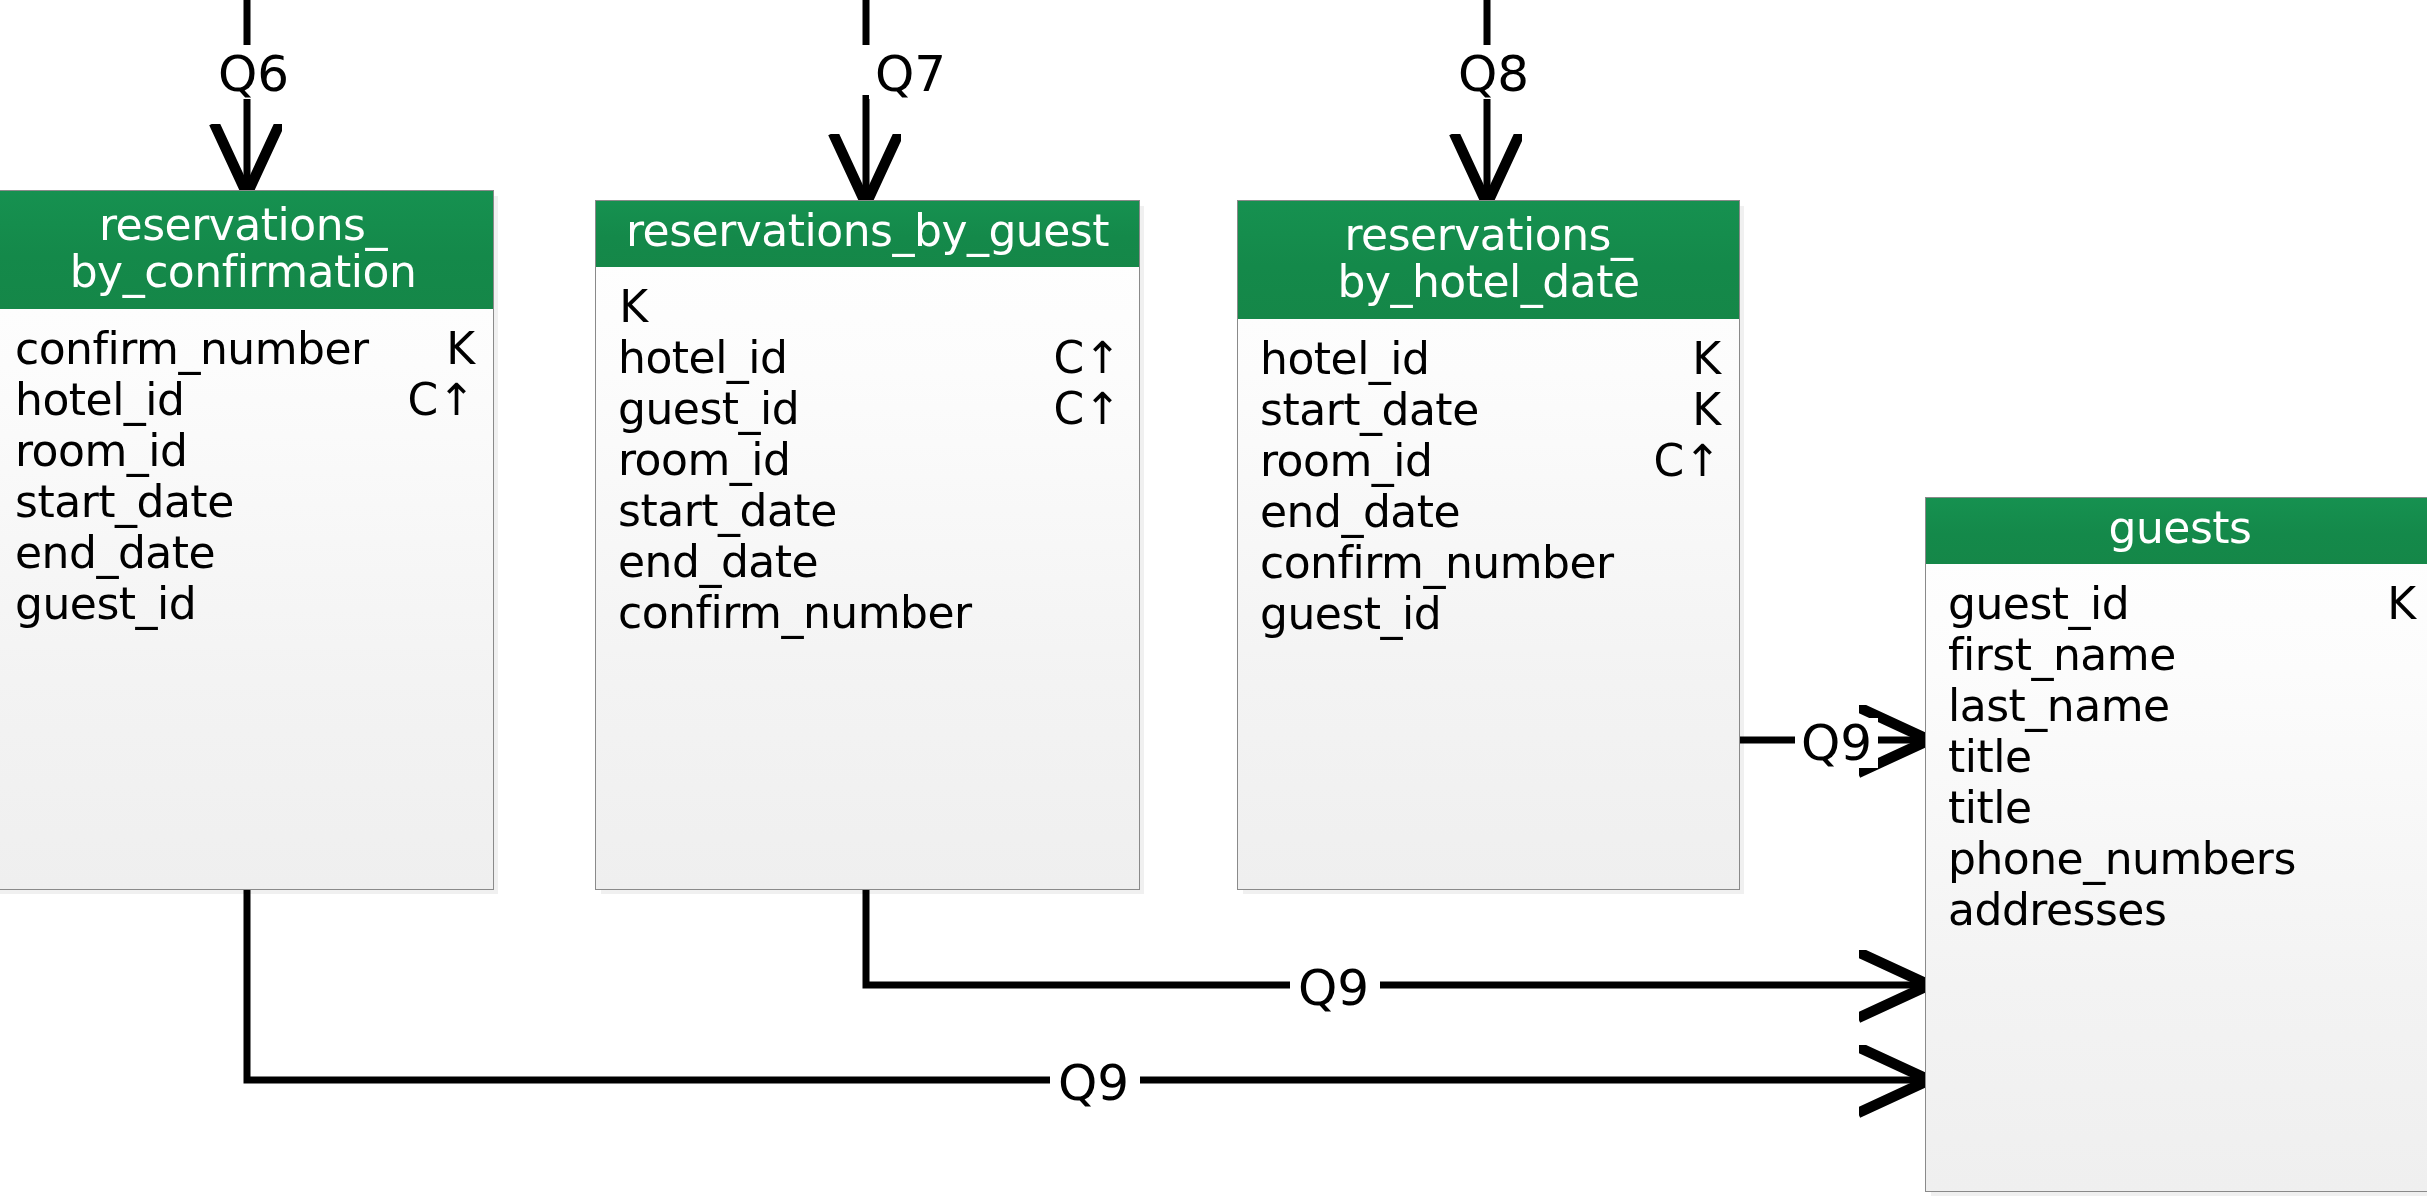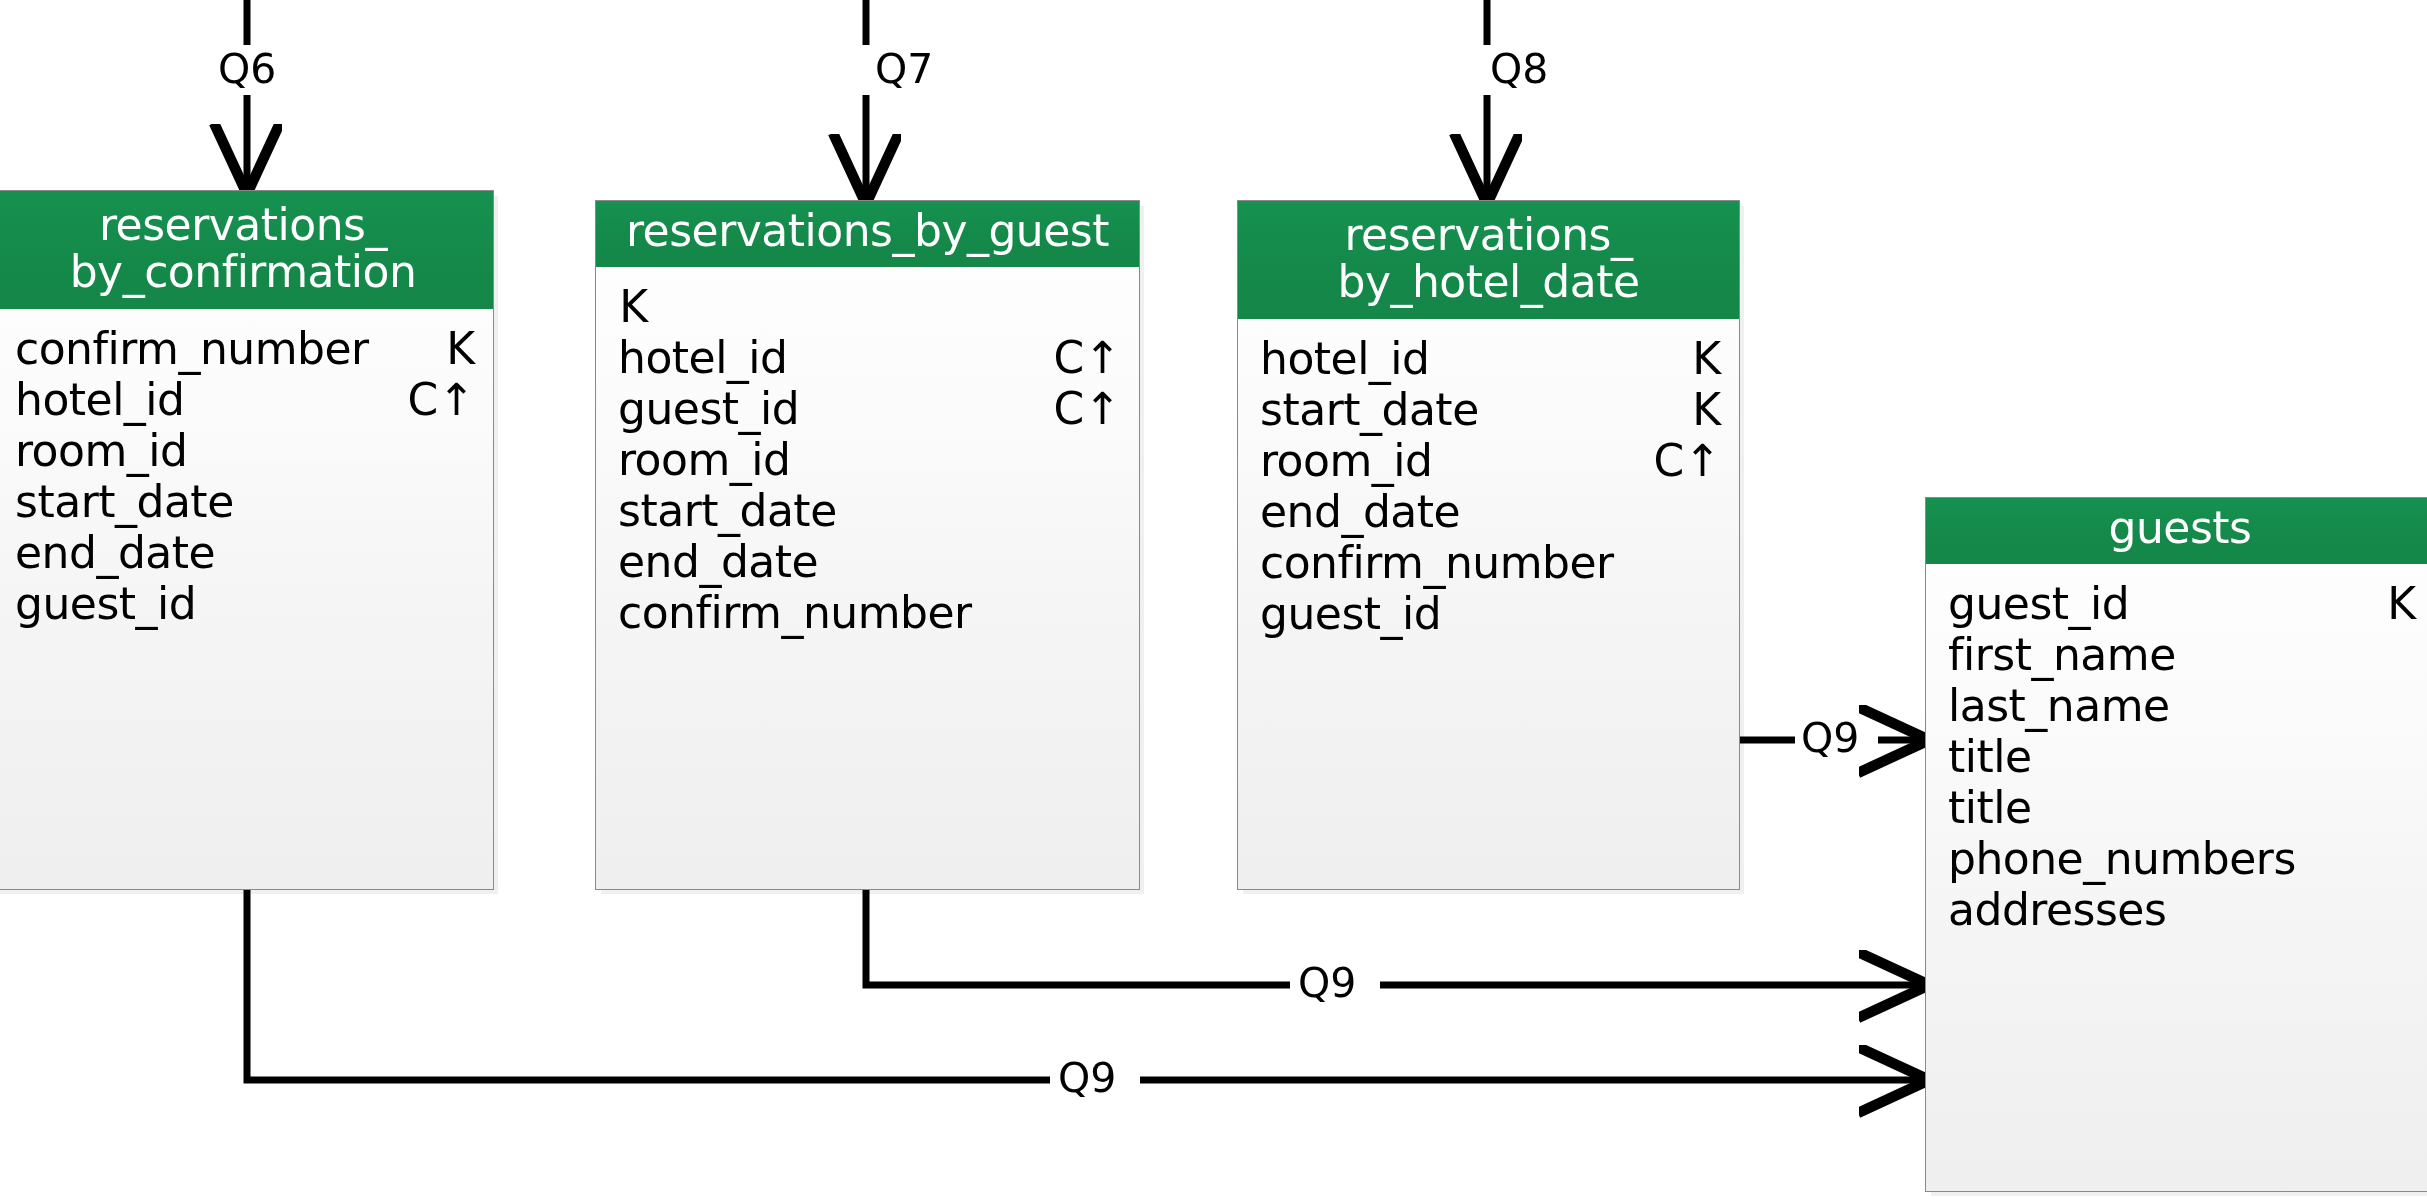--- a/index.html
+++ b/index.html
@@ -21,21 +21,21 @@
     position: absolute;
     left: 0;
     top: 0;
     width: 2427px;
     height: 1203px;
     pointer-events: none;
   }
   .edge-label {
     position: absolute;
     font-family: "DejaVu Sans", sans-serif;
-    font-size: 41px;
+    font-size: 50px;
     color: #000000;
     background: #ffffff;
     padding: 0 6px;
     line-height: 1;
     white-space: nowrap;
   }
   .table-box {
     position: absolute;
     box-sizing: border-box;
     border: 1px solid #8a8a8a;
@@ -119,21 +119,21 @@
     </g>
 
     <g>
       <path d="M247,890 L247,1080 L1050,1080" fill="none" stroke="#000" stroke-width="7"></path>
       <path d="M1140,1080 L1925,1080" fill="none" stroke="#000" stroke-width="7" marker-end="url(#arrowhead)"></path>
     </g>
   </svg>
 
   <div class="edge-label" style="left:212px; top:49px;">Q6</div>
   <div class="edge-label" style="left:869px; top:49px;">Q7</div>
-  <div class="edge-label" style="left:1484px; top:49px;">Q8</div>
+  <div class="edge-label" style="left:1452px; top:49px;">Q8</div>
   <div class="edge-label" style="left:1795px; top:718px;">Q9</div>
   <div class="edge-label" style="left:1292px; top:963px;">Q9</div>
   <div class="edge-label" style="left:1052px; top:1058px;">Q9</div>
 
   <div class="table-box" style="left:-8px; top:190px; width:502px; height:700px;">
     <div class="table-header" style="height:118px;">
       <div>reservations_</div>
       <div>by_confirmation</div>
     </div>
     <div class="table-body">

